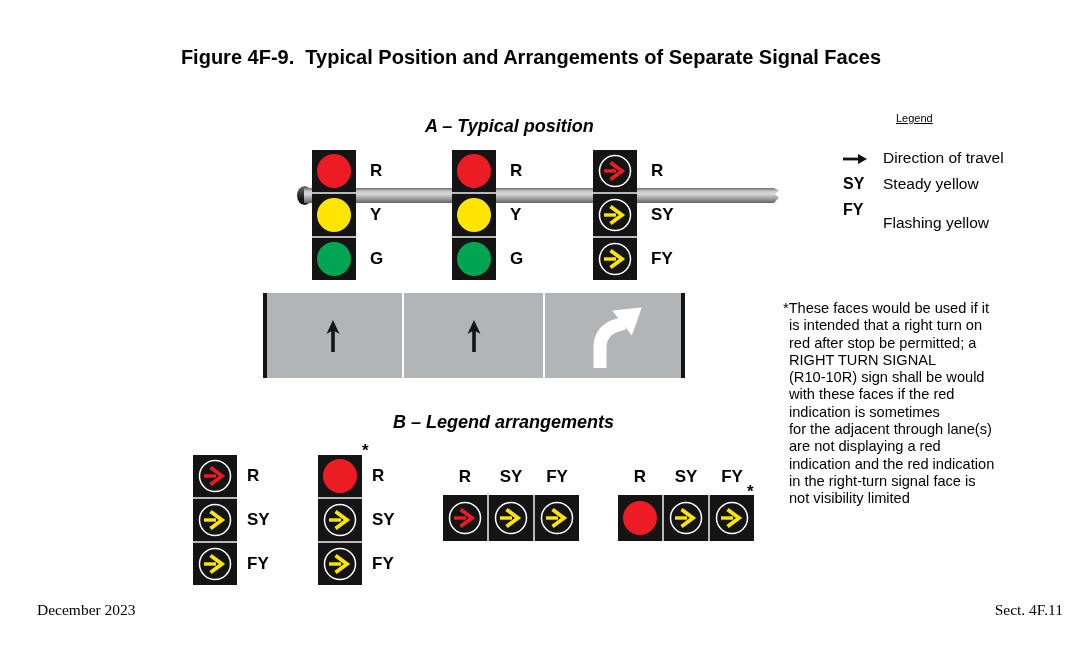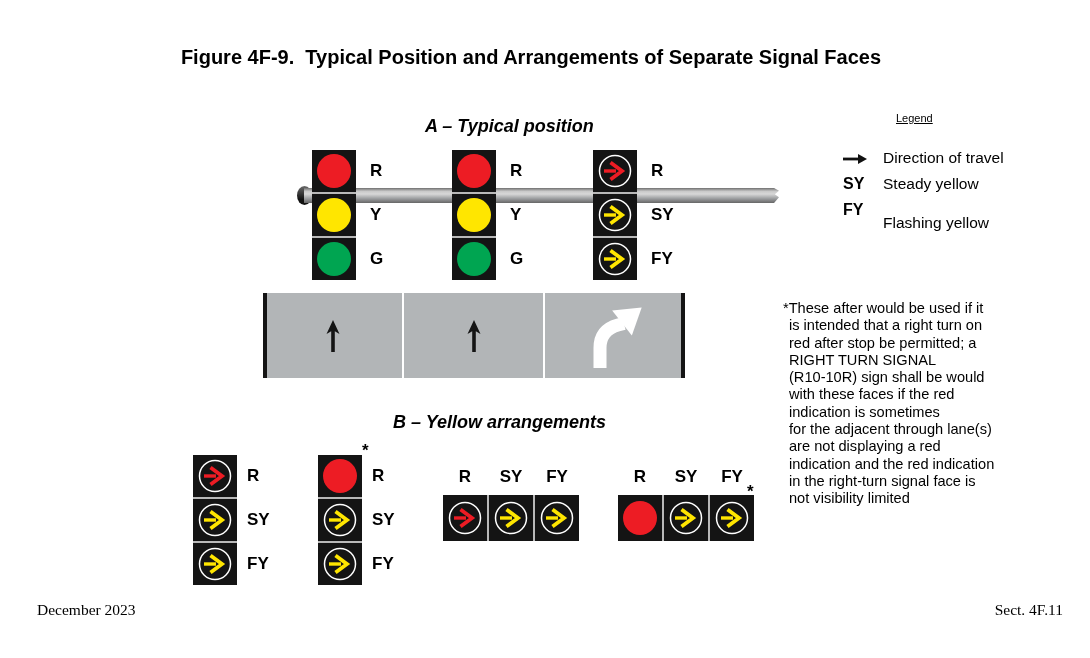--- a/index.html
+++ b/index.html
@@ -73,29 +73,29 @@
         <div class="lane-arrow" style="left: 204px; top: 27px;"><svg width="14" height="32" viewBox="0 0 14 32">
       <path d="M7 0 L13.5 14 L8.8 11.2 L8.8 32 L5.2 32 L5.2 11.2 L0.5 14 Z" fill="#141414"></path>
           </svg></div>
         <div class="lane-arrow" style="left: 323.667px; top: 9px;"><svg width="58" height="66" viewBox="0 0 58 66">
       <path d="M13 66 L13 46 Q13 28 31 23 L37 21.5" stroke="#ffffff" stroke-width="13" fill="none"></path>
       <polygon points="0,-16 25,0 0,16" fill="#ffffff" transform="translate(35,21) rotate(-38)"></polygon>
           </svg></div>
       </div>
   </div>
 
-  <div class="abs sec-heading" style="left:393px;top:412px;">B – Yellow arrangements</div>
+  <div class="abs sec-heading" style="left:393px;top:412px;">B – Legend arrangements</div>
 
   <div id="signals"></div>
 
   <div id="legend-title" class="abs">Legend</div>
   <div id="legend-items"></div>
 
   <div id="footnote" class="abs">
-      <div class="fl">*These after would be used if it</div>
+      <div class="fl">*These faces would be used if it</div>
       <div class="fl ind">is intended that a right turn on</div>
       <div class="fl ind">red after stop be permitted; a</div>
       <div class="fl ind">RIGHT TURN SIGNAL</div>
       <div class="fl ind">(R10-10R) sign shall be would</div>
       <div class="fl ind">with these faces if the red</div>
       <div class="fl ind">indication is sometimes</div>
       <div class="fl ind">for the adjacent through lane(s)</div>
       <div class="fl ind">are not displaying a red</div>
       <div class="fl ind">indication and the red indication</div>
       <div class="fl ind">in the right-turn signal face is</div>

